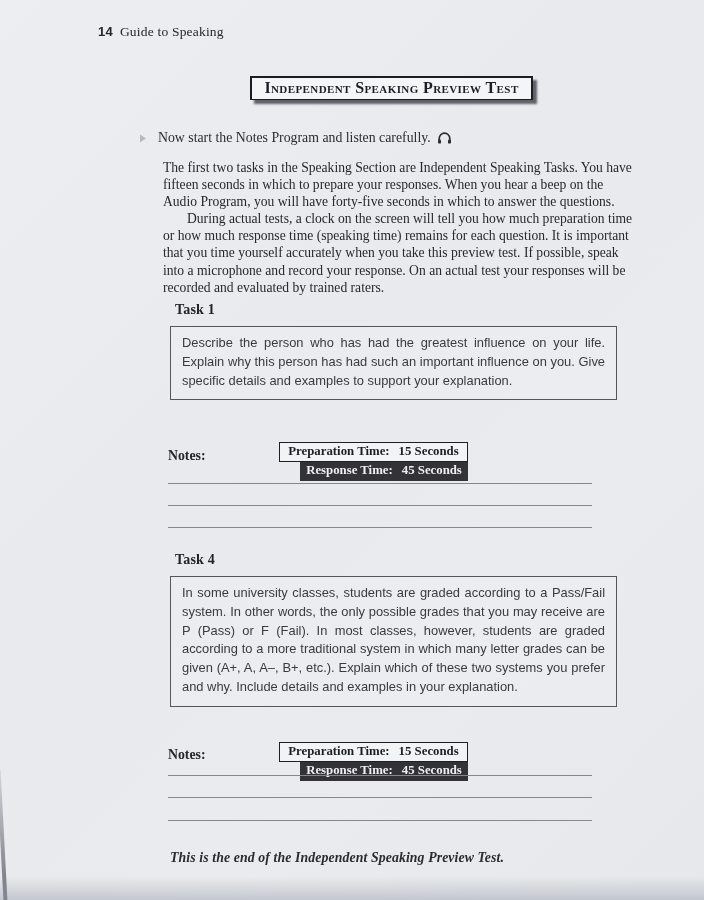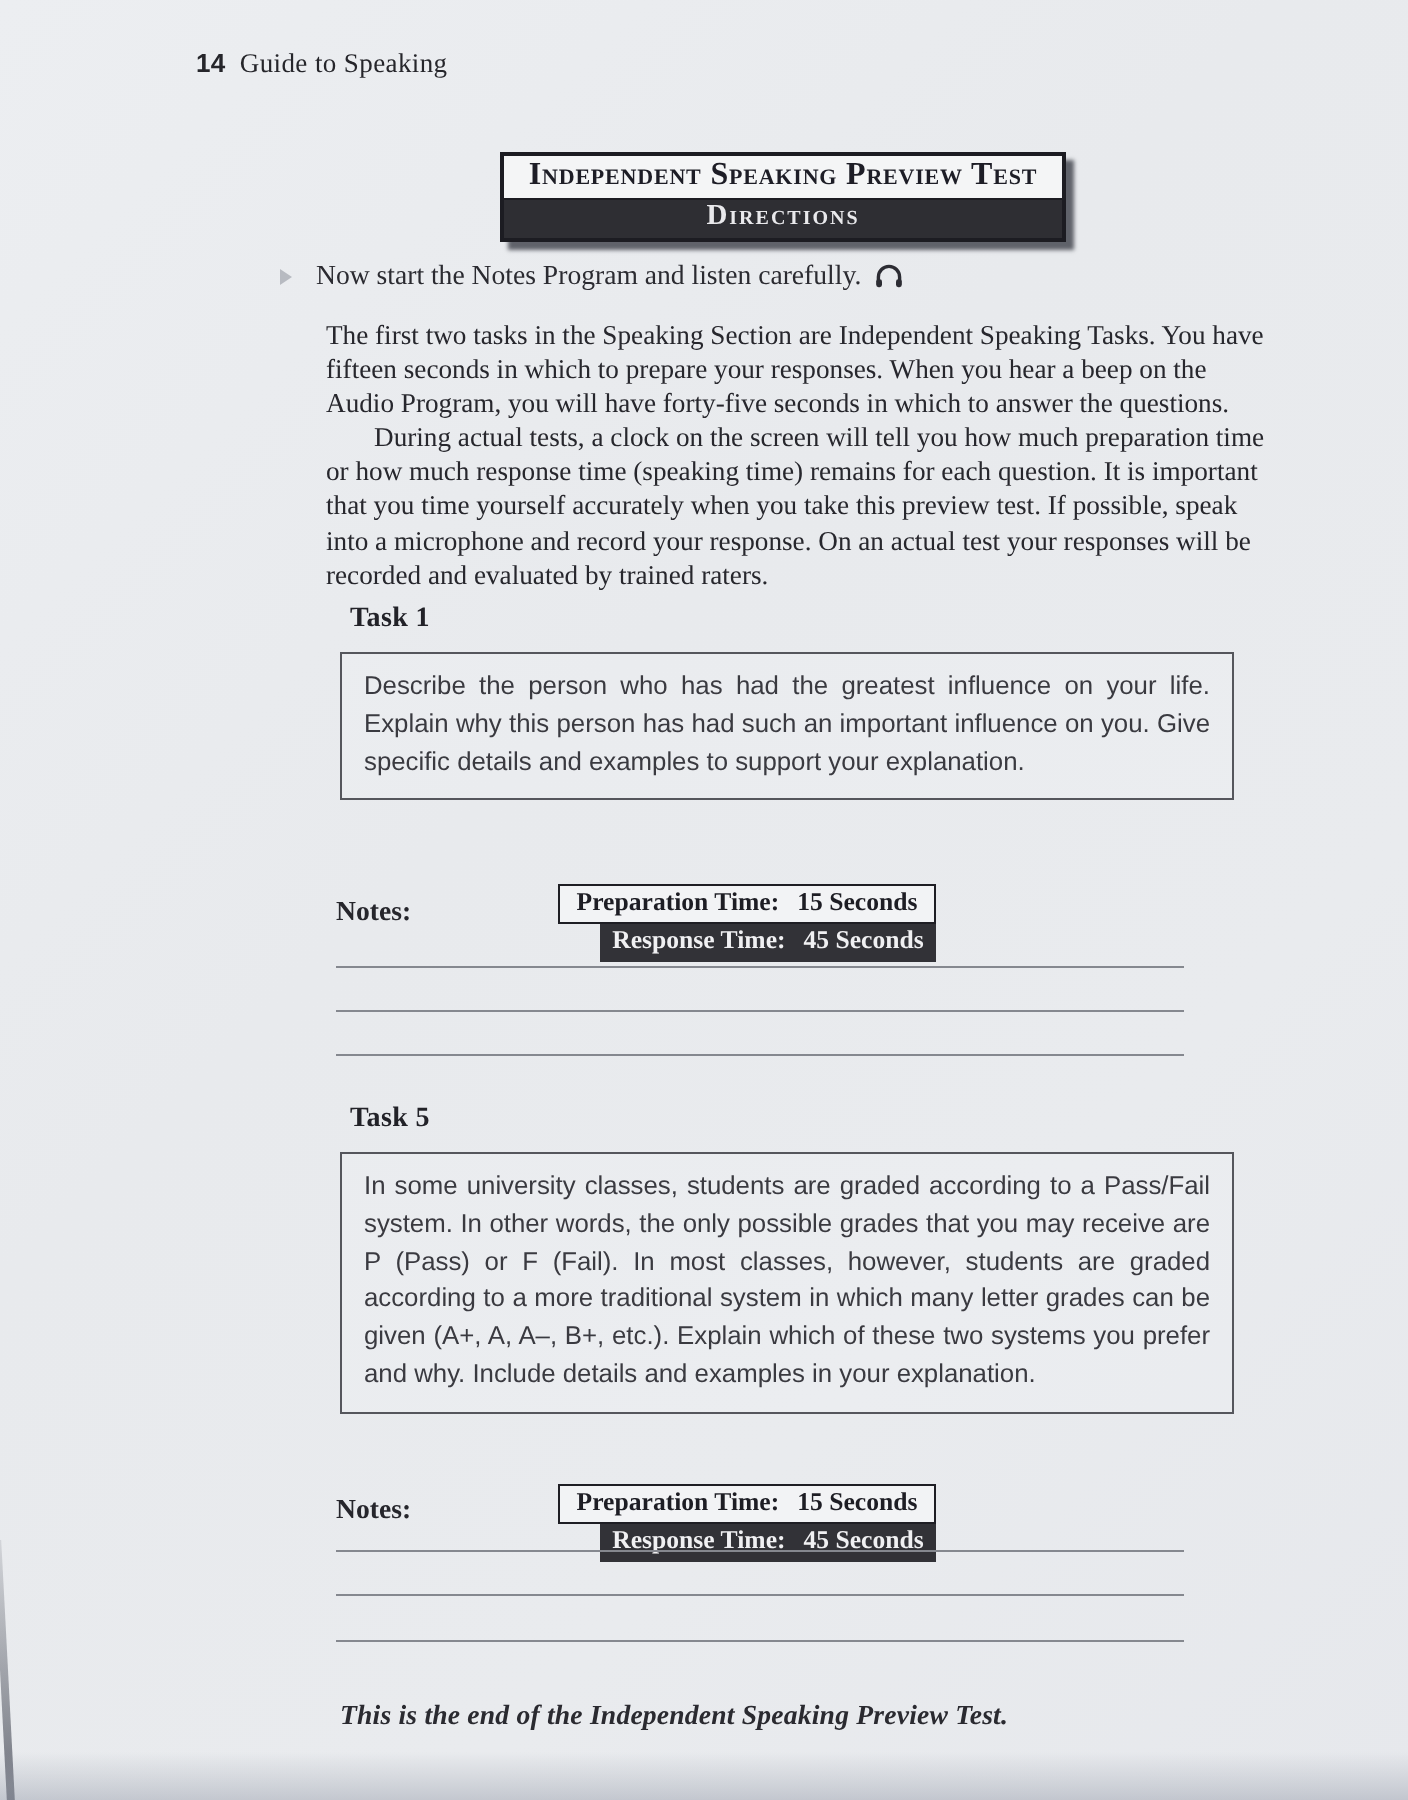--- a/index.html
+++ b/index.html
@@ -67,21 +67,20 @@
 <body>
 
 <div class="page">
 
   <div class="running-head">
     <span class="pagenum">14</span><span>Guide to Speaking</span>
   </div>
 
   <div class="banner">
     <div class="banner-title">Independent Speaking Preview Test</div>
-    <div class="banner-sub">Directions</div>
   </div>
 
   <div class="audio-line">
     <svg class="pointer" width="8" height="9" viewBox="0 0 8 9">
         <path d="M1 0.5 L7 4.5 L1 8.5 Z" fill="#8e939c"></path>
       </svg>
     <span>Now start the Notes Program and listen carefully.</span>
     <svg class="headphones" width="15" height="14" viewBox="0 0 15 14">
       <path d="M2.2 11 L2.2 7.5 A5.3 5.3 0 0 1 12.8 7.5 L12.8 11" fill="none" stroke="#2c2c33" stroke-width="1.7" stroke-linecap="round"></path>
       <rect x="1.1" y="8.6" width="2.9" height="4" rx="1.2" fill="#2c2c33"></rect>
@@ -102,21 +101,21 @@
     <div class="resp-row">
       <span>Response Time:</span><span class="time-val">45 Seconds</span>
     </div>
   </div>
 
   <div class="notes-label nl-t1">Notes:</div>
   <div class="note-line" style="top:483px"></div>
   <div class="note-line" style="top:505px"></div>
   <div class="note-line" style="top:527px"></div>
 
-  <div class="task-heading h-t2">Task 5</div>
+  <div class="task-heading h-t2">Task 4</div>
   <p class="task-box box-t2">In some university classes, students are graded according to a Pass/Fail system. In other words, the only possible grades that you may receive are P (Pass) or F (Fail). In most classes, however, students are graded according to a more traditional system in which many letter grades can be given (A+, A, A–, B+, etc.). Explain which of these two systems you prefer and why. Include details and examples in your explanation.</p>
 
   <div class="timebox tb-t2">
     <div class="prep-row">
       <span>Preparation Time:</span><span class="time-val">15 Seconds</span>
     </div>
     <div class="resp-row">
       <span>Response Time:</span><span class="time-val">45 Seconds</span>
     </div>
   </div>

